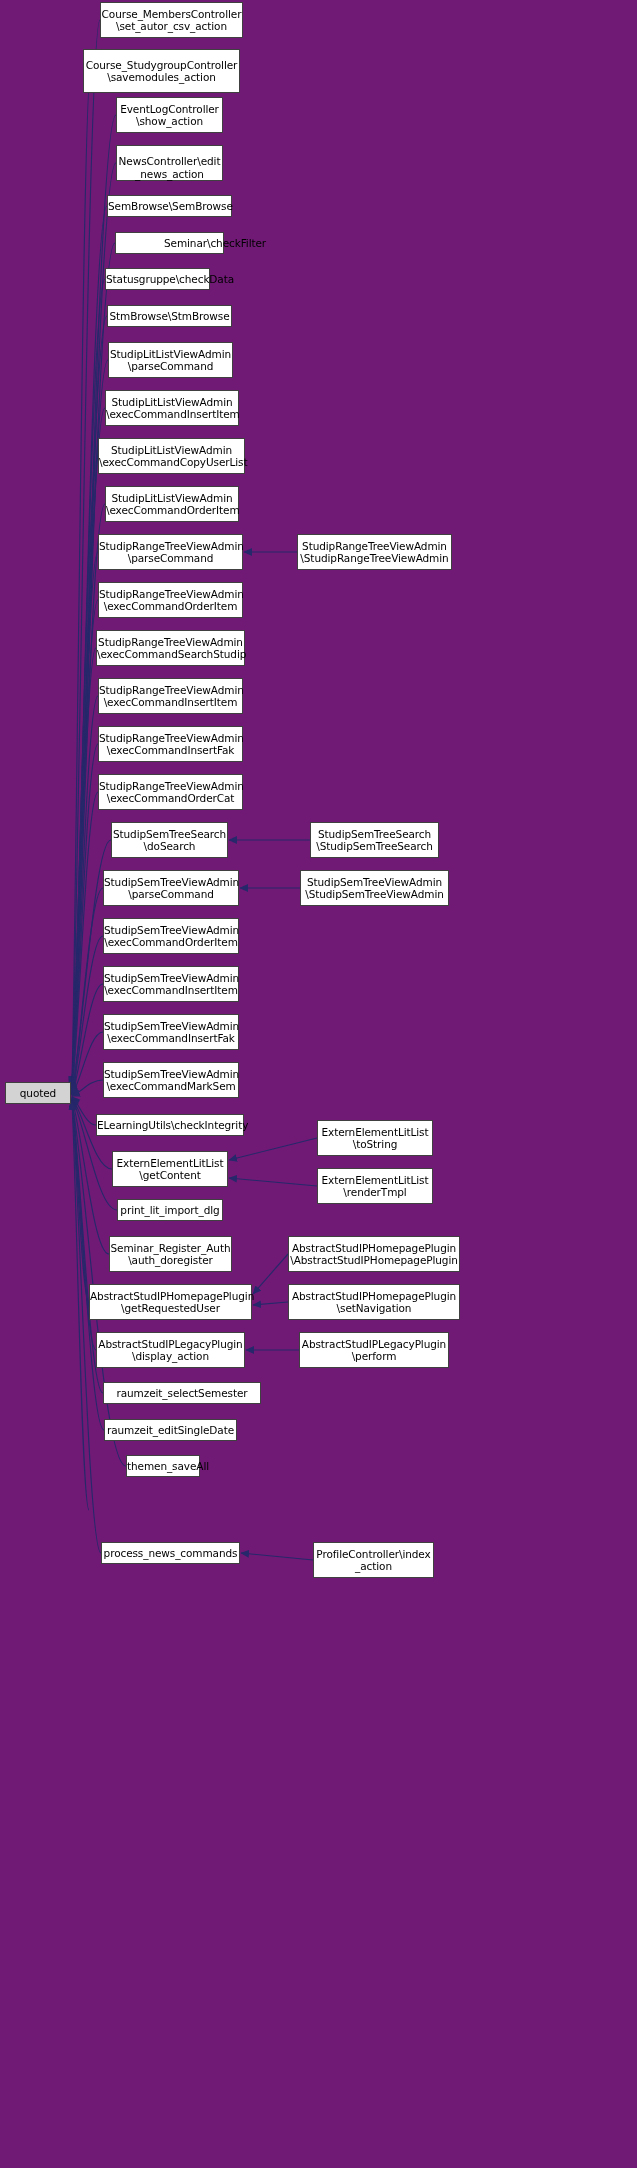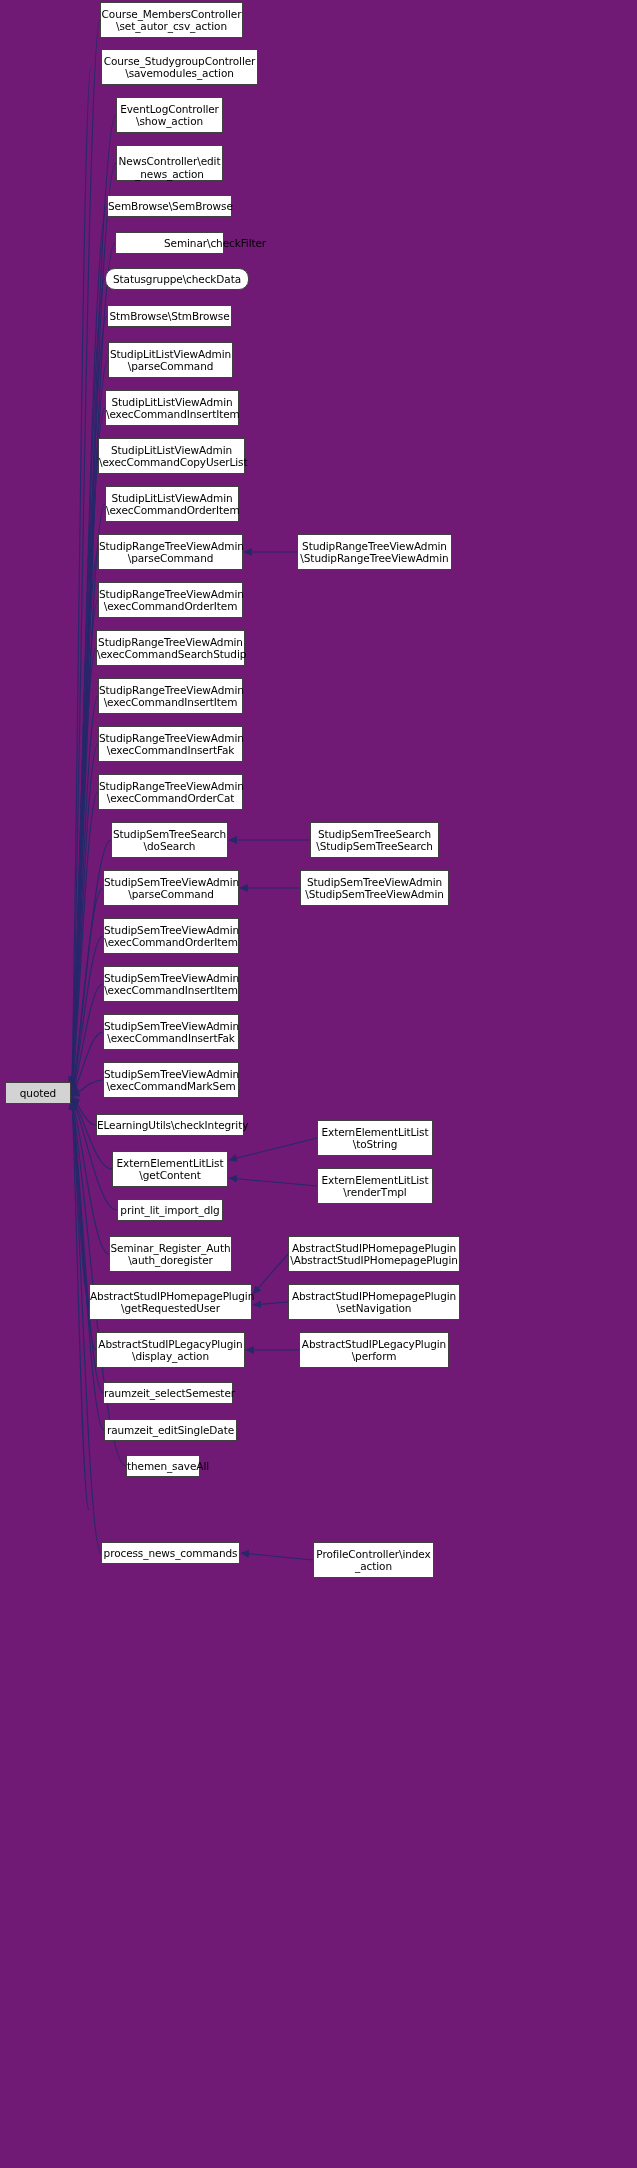--- a/index.html
+++ b/index.html
@@ -81,29 +81,29 @@
         <path d="M317,1138 L229,1160" marker-end="url(#arrow)"></path>
         <path d="M317,1186 L229,1178" marker-end="url(#arrow)"></path>
         <path d="M288,1254 L253,1294" marker-end="url(#arrow)"></path>
         <path d="M288,1302 L253,1305" marker-end="url(#arrow)"></path>
         <path d="M299,1350 L246,1350" marker-end="url(#arrow)"></path>
         <path d="M313,1560 L241,1553" marker-end="url(#arrow)"></path>
       </g>
   </svg>
 <div class="node" style="left: 100px; top: 2px; width: 143px; height: 36px;"><span>Course_MembersController
 \set_autor_csv_action</span></div>
-    <div class="node" style="left: 101px; top: 49px; width: 157px; height: 36px; align-items: center;"><span>Course_StudygroupController
+    <div class="node" style="left: 83px; top: 49px; width: 157px; height: 44px; align-items: center;"><span>Course_StudygroupController
 \savemodules_action</span></div>
     <div class="node" style="left: 116px; top: 97px; width: 107px; height: 36px;"><span>EventLogController
 \show_action</span></div>
     <div class="node" style="left: 116px; top: 145px; width: 107px; height: 36px; align-items: flex-end;"><span>NewsController\edit
 _news_action</span></div>
     <div class="node" style="left: 107px; top: 195px; width: 125px; height: 22px;"><span>SemBrowse\SemBrowse</span></div>
     <div class="node" style="left: 115px; top: 232px; width: 109px; height: 22px; padding-left: 48px;"><span>Seminar\checkFilter</span></div>
-    <div class="node" style="left: 105px; top: 268px; width: 144px; height: 22px; border-radius: 10px;"><span>Statusgruppe\checkData</span></div>
+    <div class="node" style="left: 105px; top: 268px; width: 105px; height: 22px;"><span>Statusgruppe\checkData</span></div>
     <div class="node" style="left: 107px; top: 305px; width: 125px; height: 22px;"><span>StmBrowse\StmBrowse</span></div>
     <div class="node" style="left: 108px; top: 342px; width: 125px; height: 36px;"><span>StudipLitListViewAdmin
 \parseCommand</span></div>
     <div class="node" style="left: 105px; top: 390px; width: 134px; height: 36px;"><span>StudipLitListViewAdmin
 \execCommandInsertItem</span></div>
     <div class="node" style="left: 98px; top: 438px; width: 147px; height: 36px;"><span>StudipLitListViewAdmin
 \execCommandCopyUserList</span></div>
     <div class="node" style="left: 105px; top: 486px; width: 134px; height: 36px;"><span>StudipLitListViewAdmin
 \execCommandOrderItem</span></div>
     <div class="node" style="left: 98px; top: 534px; width: 145px; height: 36px;"><span>StudipRangeTreeViewAdmin
@@ -133,21 +133,21 @@
     <div class="node" style="left: 96px; top: 1114px; width: 148px; height: 22px;"><span>ELearningUtils\checkIntegrity</span></div>
     <div class="node" style="left: 112px; top: 1151px; width: 116px; height: 36px;"><span>ExternElementLitList
 \getContent</span></div>
     <div class="node" style="left: 117px; top: 1199px; width: 106px; height: 22px;"><span>print_lit_import_dlg</span></div>
     <div class="node" style="left: 109px; top: 1236px; width: 123px; height: 36px;"><span>Seminar_Register_Auth
 \auth_doregister</span></div>
     <div class="node" style="left: 89px; top: 1284px; width: 163px; height: 36px;"><span>AbstractStudIPHomepagePlugin
 \getRequestedUser</span></div>
     <div class="node" style="left: 96px; top: 1332px; width: 149px; height: 36px;"><span>AbstractStudIPLegacyPlugin
 \display_action</span></div>
-    <div class="node" style="left: 103px; top: 1382px; width: 130px; height: 22px;"><span>raumzeit_selectSemester</span></div>
+    <div class="node" style="left: 103px; top: 1382px; width: 158px; height: 22px;"><span>raumzeit_selectSemester</span></div>
     <div class="node" style="left: 104px; top: 1419px; width: 133px; height: 22px;"><span>raumzeit_editSingleDate</span></div>
     <div class="node" style="left: 126px; top: 1455px; width: 74px; height: 22px;"><span>themen_saveAll</span></div>
     <div class="node" style="left: 101px; top: 1542px; width: 139px; height: 22px;"><span>process_news_commands</span></div>
     <div class="node" style="left: 297px; top: 534px; width: 155px; height: 36px;"><span>StudipRangeTreeViewAdmin
 \StudipRangeTreeViewAdmin</span></div>
     <div class="node" style="left: 310px; top: 822px; width: 129px; height: 36px;"><span>StudipSemTreeSearch
 \StudipSemTreeSearch</span></div>
     <div class="node" style="left: 300px; top: 870px; width: 149px; height: 36px;"><span>StudipSemTreeViewAdmin
 \StudipSemTreeViewAdmin</span></div>
     <div class="node" style="left: 317px; top: 1120px; width: 116px; height: 36px;"><span>ExternElementLitList

